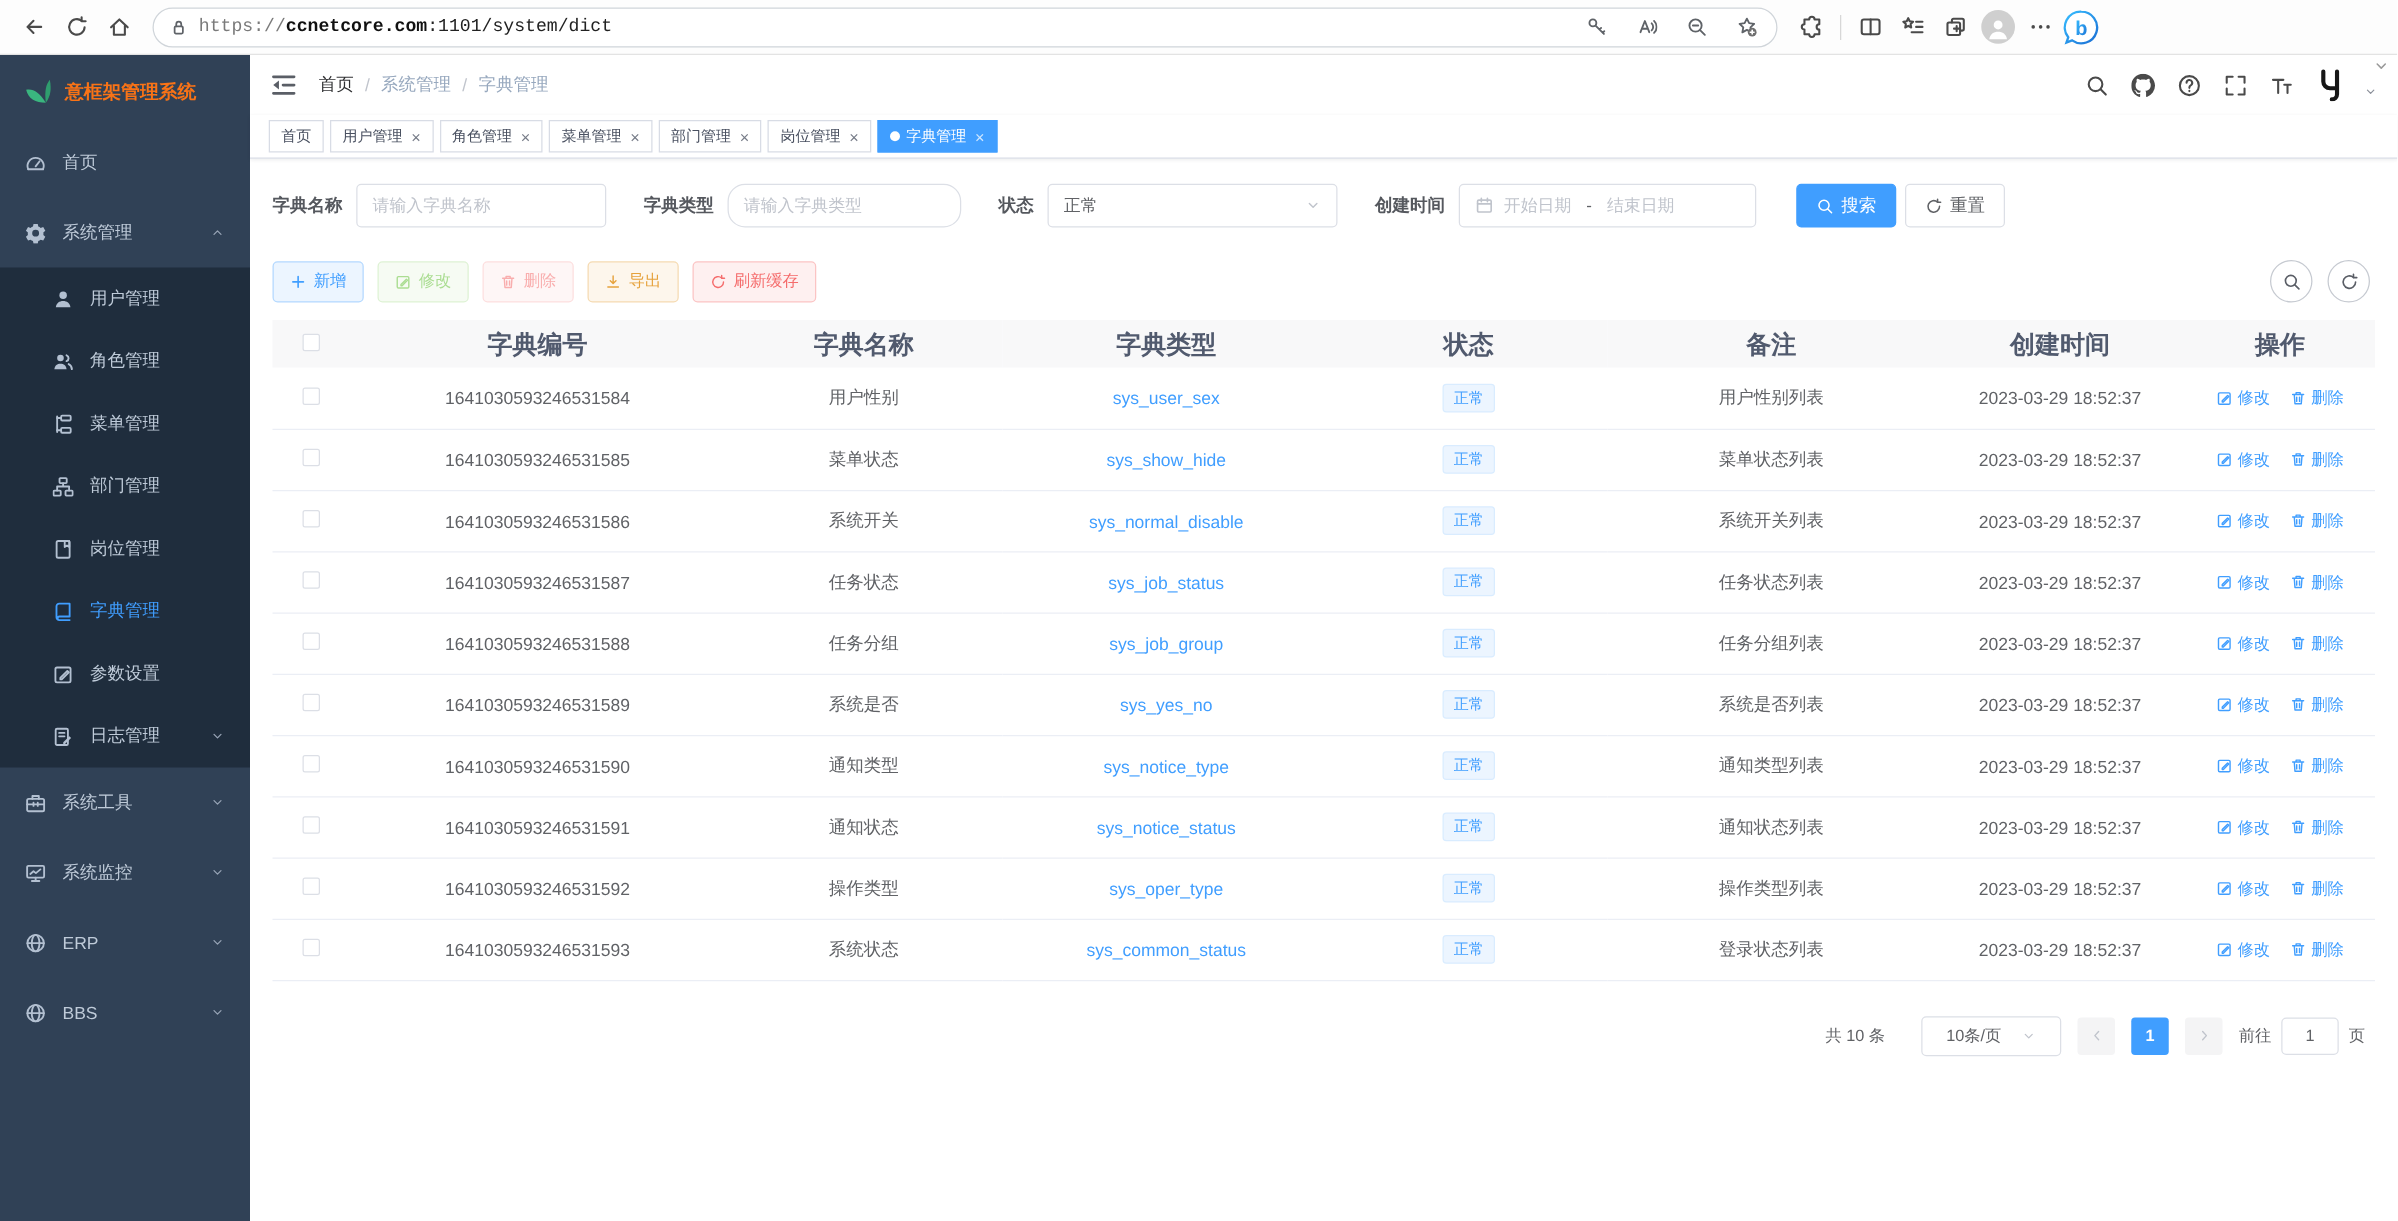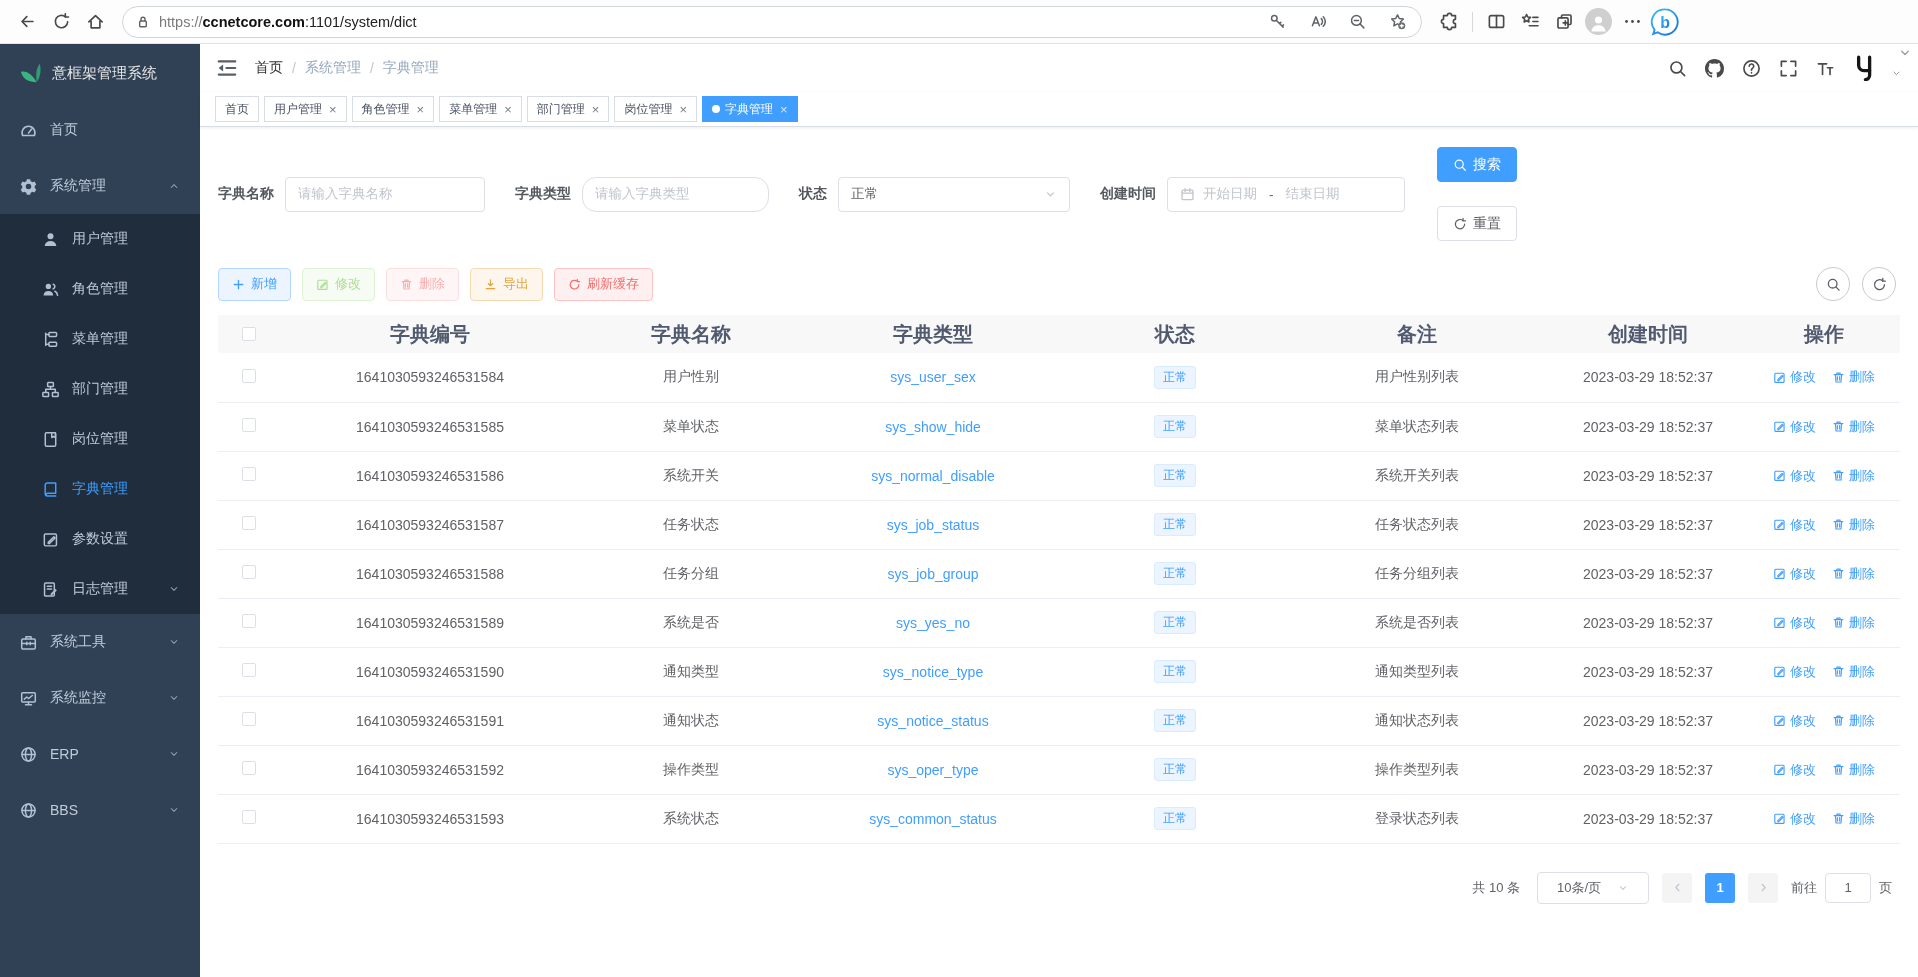--- a/index.html
+++ b/index.html
@@ -10,21 +10,21 @@
   .icon { display:inline-flex; align-items:center; justify-content:center; }
   .icon svg { width:100%; height:100%; display:block; }
 
   
   .browser-bar { height:44px; background:#fdfdfd; border-bottom:1px solid #e3e3e3;
     display:flex; align-items:center; padding:0 10px; }
   .bicon { width:34px; height:34px; border-radius:6px; display:flex; align-items:center;
     justify-content:center; color:#4a4a4a; cursor:pointer; flex:0 0 auto; }
   .bicon .icon { width:19px; height:19px; }
   .url-pill { width:1300px; height:32px; margin:0 10px; border:1px solid #d0d5da; border-radius:16px;
-    background:#fff; display:flex; align-items:center; padding:0 12px; gap:8px; }
+    background:#fff; display:flex; align-items:center; padding:0 12px; gap:8px;font-family:Liberation Mono, monospace; }
   .url-pill .icon { width:16px; height:16px; color:#5f6368; flex:0 0 auto; }
   .url-text { flex:1; font-size:14.5px; white-space:nowrap; overflow:hidden; }
   .url-scheme { color:#7a7a7a; }
   .url-host { color:#111; font-weight:700; }
   .url-path { color:#222; }
   .pill-actions { display:flex; align-items:center; gap:16px; }
   .pill-actions .bicon { width:24px; height:24px; }
   .pill-actions .icon { width:17px; height:17px; }
   .vdiv { width:1px; height:20px; background:#d7d7d7; margin:0 6px; }
   .avatar-circle { width:27px; height:27px; border-radius:50%; background:#cfcfcf; color:#fff;
@@ -33,21 +33,21 @@
   .bing-btn { width:32px; height:32px; }
   .bing-btn .icon { width:30px; height:30px; }
   .edge-collapse { position:absolute; top:46px; right:6px; width:14px; height:14px; color:#9a9a9a; }
 
   
   .app { display:flex; height:933px; }
 
   .sidebar { width:200px; flex:0 0 auto; background:#304156; color:#bfcbd9; overflow:hidden; }
   .logo-row { height:58px; display:flex; align-items:center; gap:10px; padding:0 16px; cursor:pointer; }
   .logo-row .icon { width:26px; height:26px; color:#3ab57f; }
-  .logo-title { color:#e5e5e5; font-size:15px; font-weight:400; white-space:nowrap; }
+  .logo-title { color:#f97316; font-size:15px; font-weight:700; white-space:nowrap; }
   .menu-item { height:56px; display:flex; align-items:center; gap:13px; padding:0 20px;
     font-size:14px; cursor:pointer; white-space:nowrap; }
   .menu-item .icon { width:17px; height:17px; color:#b3c0d1; flex:0 0 auto; }
   .menu-item .caret { width:12px; height:12px; margin-left:auto; color:#97a3b5; }
   .menu-item.sub { height:50px; padding-left:42px; }
   .submenu { background:#1f2d3d; }
   .menu-item.active { color:#409eff; }
   .menu-item.active .icon { color:#409eff; }
 
   .main { flex:1; min-width:0; display:flex; flex-direction:column; background:#fff; }
@@ -82,21 +82,21 @@
   .f-box { height:35px; border:1px solid #dcdfe6; border-radius:4px; background:#fff;
     display:flex; align-items:center; padding:0 12px; font-size:13.5px; color:#606266; cursor:text; }
   .placeholder { color:#c0c4cc; }
   .f-name { width:200px; }
   .f-type { width:187px;border-radius:14px; }
   .f-select { width:232px; cursor:pointer; justify-content:space-between; }
   .f-select .icon { width:13px; height:13px; color:#c0c4cc; }
   .f-date { width:238px; gap:8px; cursor:pointer; }
   .f-date .icon { width:15px; height:15px; color:#c0c4cc; }
   .f-date .dsep { color:#606266; margin:0 4px; }
-  .btns { display:flex; gap:24px; margin-left:2px;flex-direction:column; }
+  .btns { display:flex; gap:7px; margin-left:2px; }
   .btn { height:35px; padding:0 15px; border-radius:4px; font-size:14px; display:flex;
     align-items:center; gap:6px; cursor:pointer; border:1px solid transparent; white-space:nowrap; }
   .btn .icon { width:14px; height:14px; }
   .btn-search { background:#409eff; border-color:#409eff; color:#fff; }
   .btn-reset { background:#fff; border-color:#dcdfe6; color:#606266; }
 
   .toolbar { display:flex; align-items:center; gap:11px; margin-bottom:14px; }
   .tbtn { height:33px; padding:0 13px; border-radius:4px; font-size:13px; display:flex;
     align-items:center; gap:6px; cursor:pointer; border:1px solid; white-space:nowrap; }
   .tbtn .icon { width:13px; height:13px; }
@@ -119,21 +119,21 @@
     display:inline-block; cursor:pointer; }
   .type-link { color:#409eff; cursor:pointer; }
   .status-badge { display:inline-block; background:#ecf5ff; border:1px solid #d9ecff; color:#409eff;
     font-size:12px; line-height:17px; padding:2px 8px; border-radius:3px; }
   .ops { display:flex; align-items:center; justify-content:center; gap:16px; }
   .op-link { color:#409eff; font-size:13px; display:inline-flex; align-items:center; gap:4px; cursor:pointer; }
   .op-link .icon { width:13px; height:13px; }
 
   .pagination { display:flex; align-items:center; justify-content:flex-end; gap:13px;
     margin-top:28px; padding-right:8px; font-size:13px; color:#606266; }
-  .pg-total { margin-right:4px; }
+  .pg-total { margin-right:16px; }
   .pg-select { width:112px; height:32px; border:1px solid #dcdfe6; border-radius:4px; background:#fff;
     display:flex; align-items:center; justify-content:center; gap:16px; cursor:pointer; }
   .pg-select .icon { width:12px; height:12px; color:#c0c4cc; }
   .pg-btn { width:30px; height:30px; border-radius:3px; background:#f4f4f5; color:#c0c4cc;
     display:flex; align-items:center; justify-content:center; cursor:pointer; }
   .pg-btn .icon { width:13px; height:13px; }
   .pg-page { width:30px; height:30px; border-radius:3px; background:#409eff; color:#fff;
     font-weight:700; display:flex; align-items:center; justify-content:center; cursor:pointer; }
   .pg-goto { display:flex; align-items:center; gap:8px; }
   .pg-input { width:46px; height:30px; border:1px solid #dcdfe6; border-radius:4px; text-align:center;

